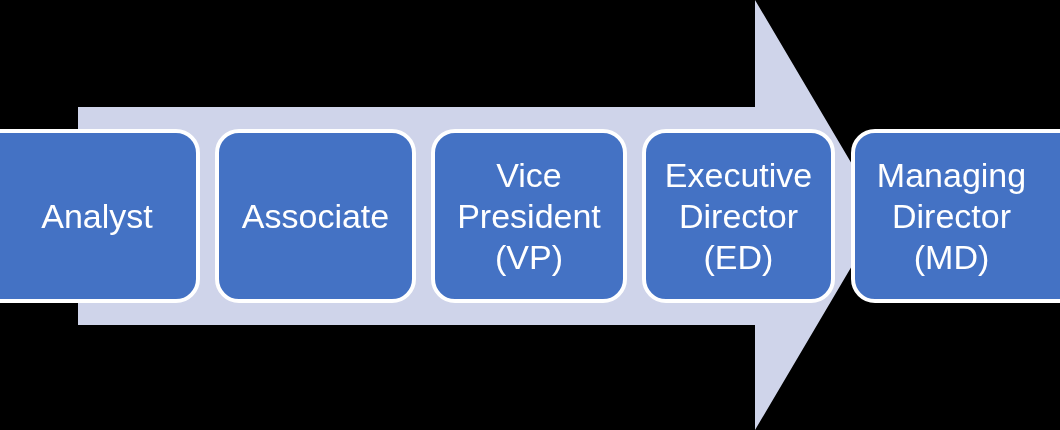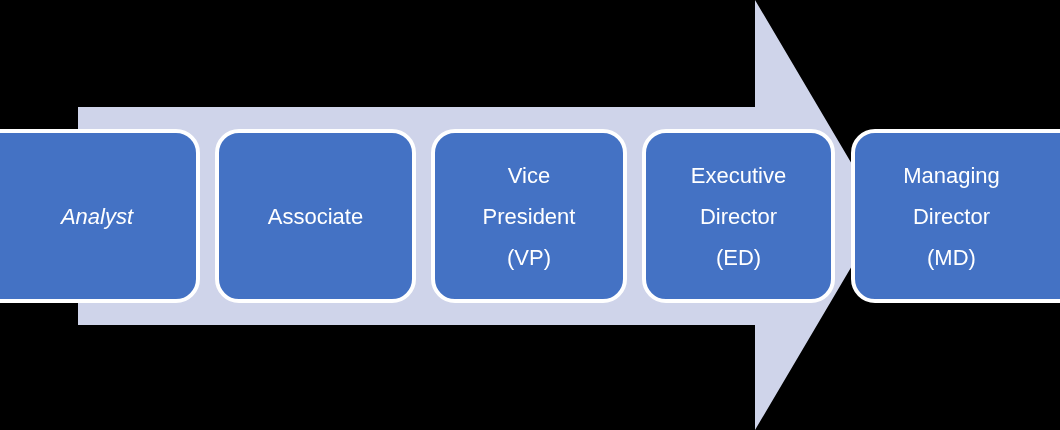--- a/index.html
+++ b/index.html
@@ -43,33 +43,33 @@
     background: #4472C4;
     border: 4px solid #FFFFFF;
     border-radius: 24px;
     display: flex;
     align-items: center;
     justify-content: center;
     text-align: center;
   }
   .stage-label {
     color: #FFFFFF;
-    font-size: 22px;
+    font-size: 34px;
     line-height: 41px;
     font-weight: 400;
     letter-spacing: 0px;
     white-space: pre-line;
     padding: 0 6px;
   }
   
   .box-1 {
     left: -26px;
     width: 226px;
   }
-  .box-1 .stage-label { padding-left: 26px; font-style: italic; }
+  .box-1 .stage-label { padding-left: 26px; }
   .box-2 { left: 215px;  width: 201px; text-align: center; }
   .box-3 { left: 431px;  width: 196px; }
   .box-4 { left: 642px;  width: 193px; }
   
   .box-5 { left: 851px;  width: 235px; }
   .box-5 .stage-label { padding-right: 40px; }
 </style>
 </head>
 <body>
 

